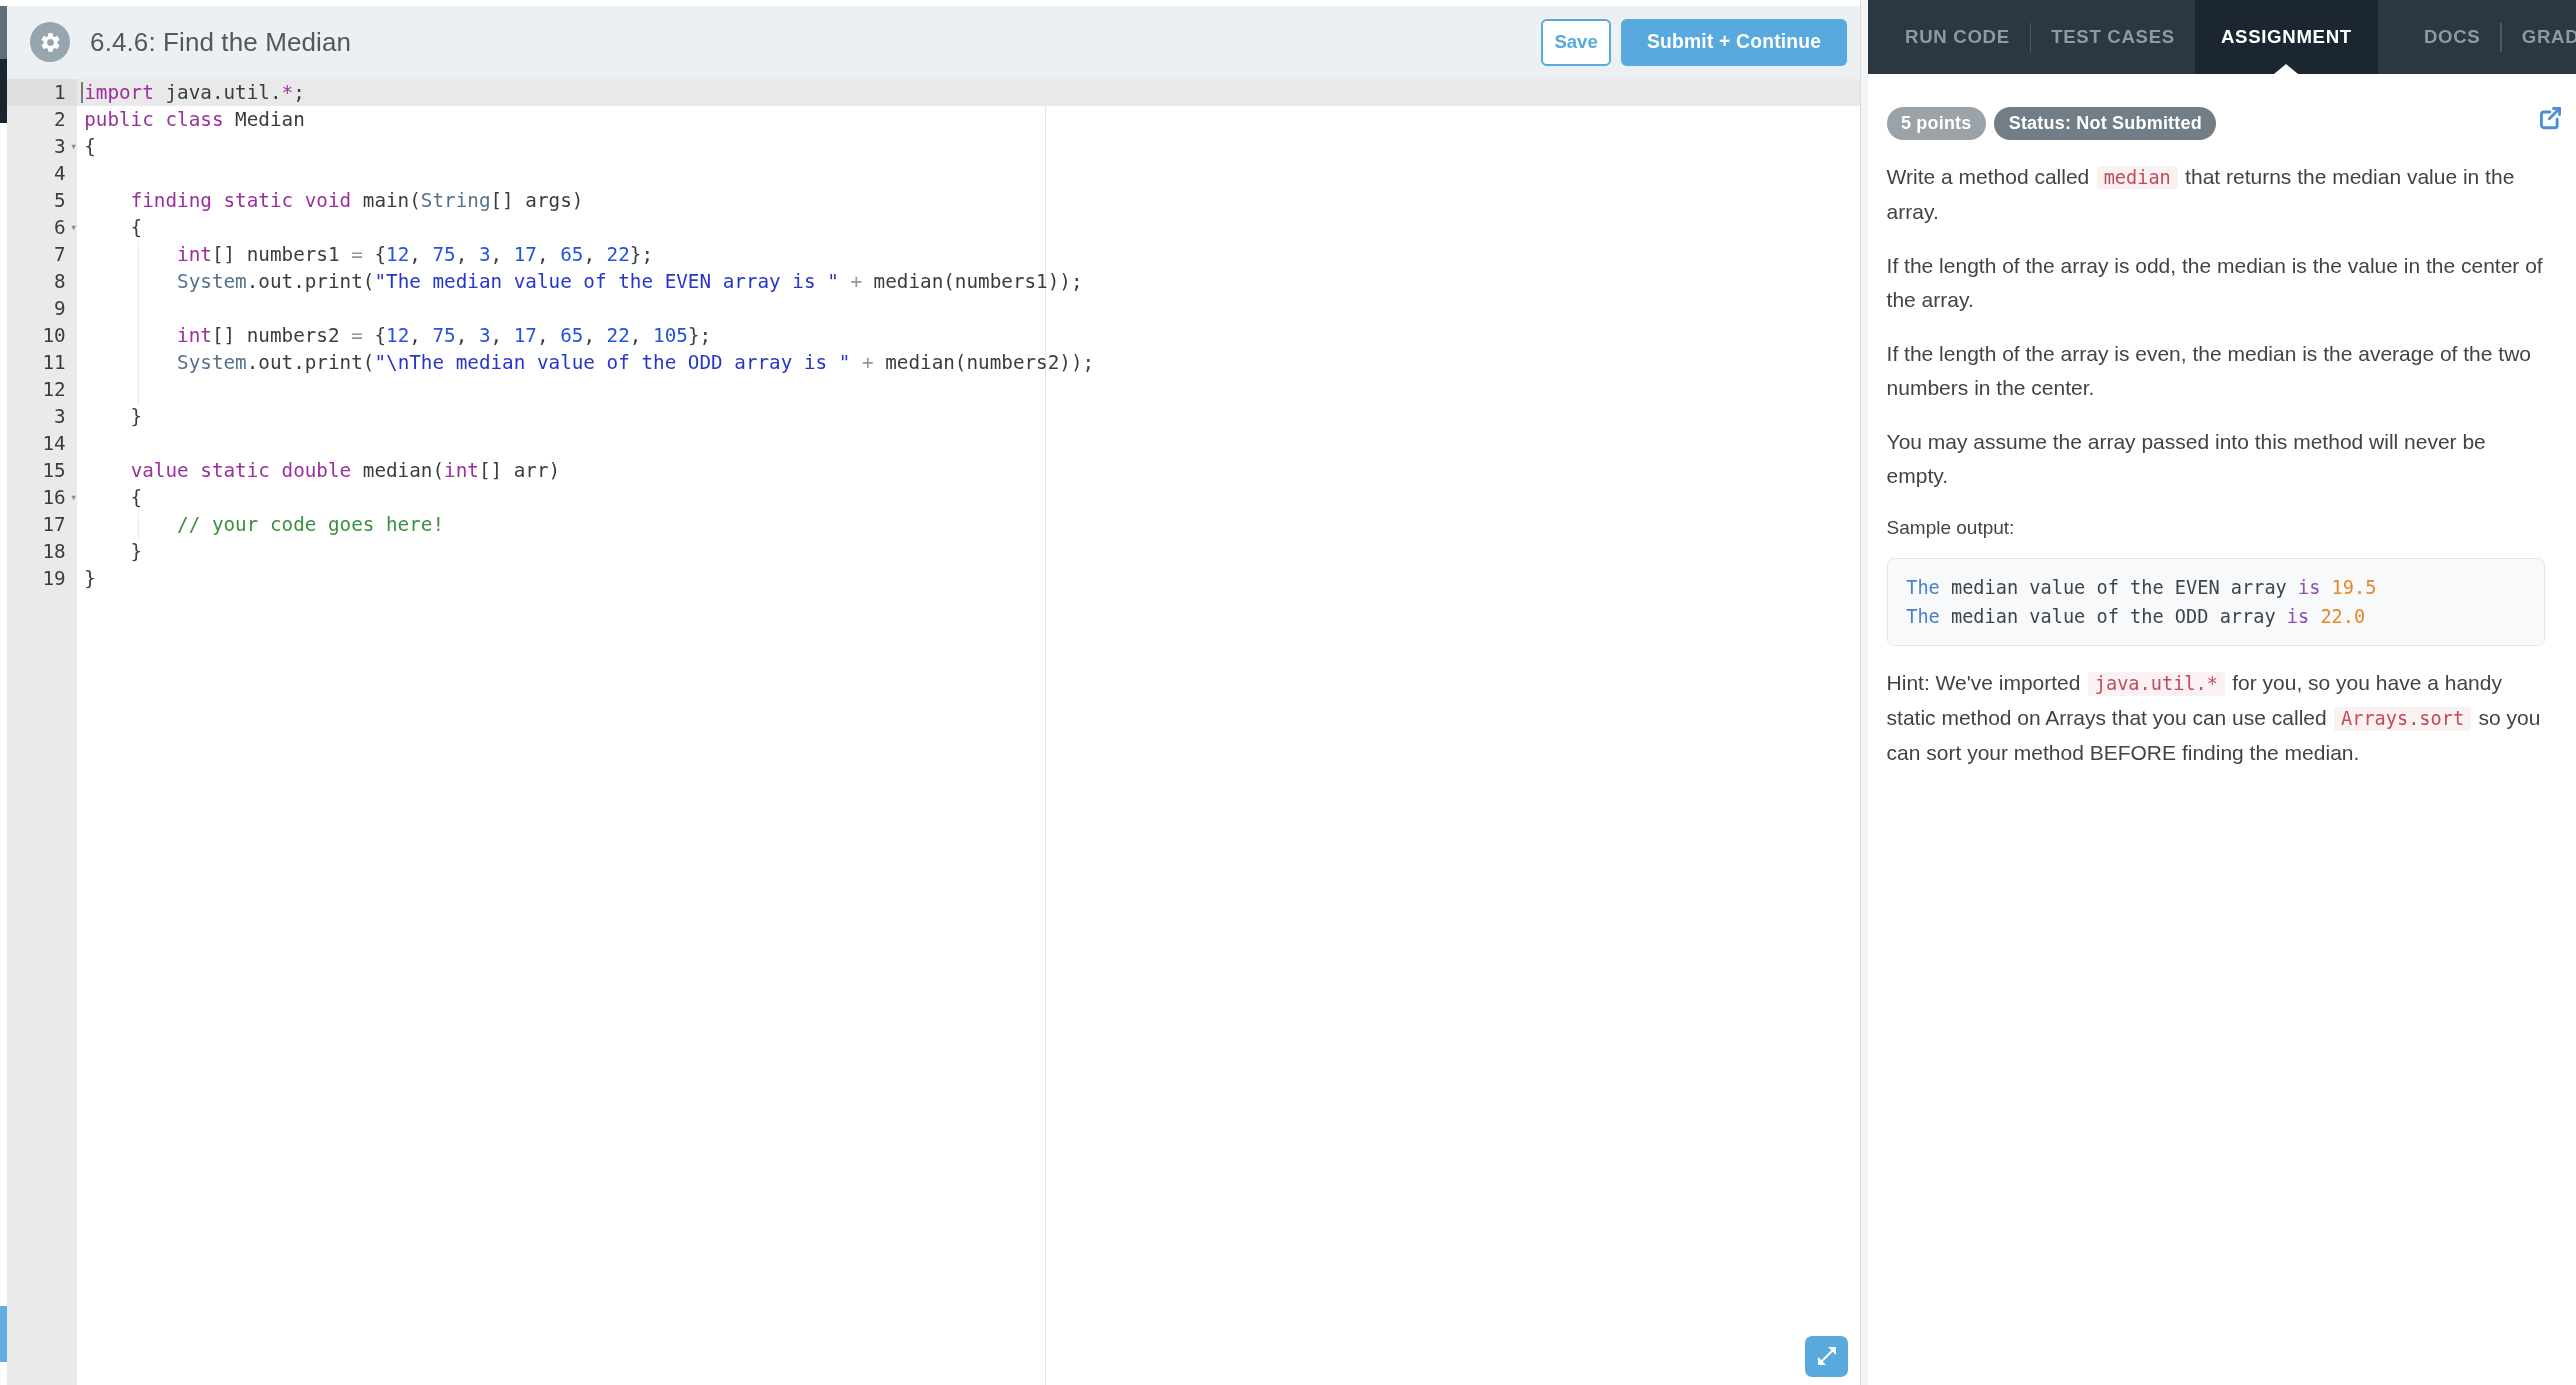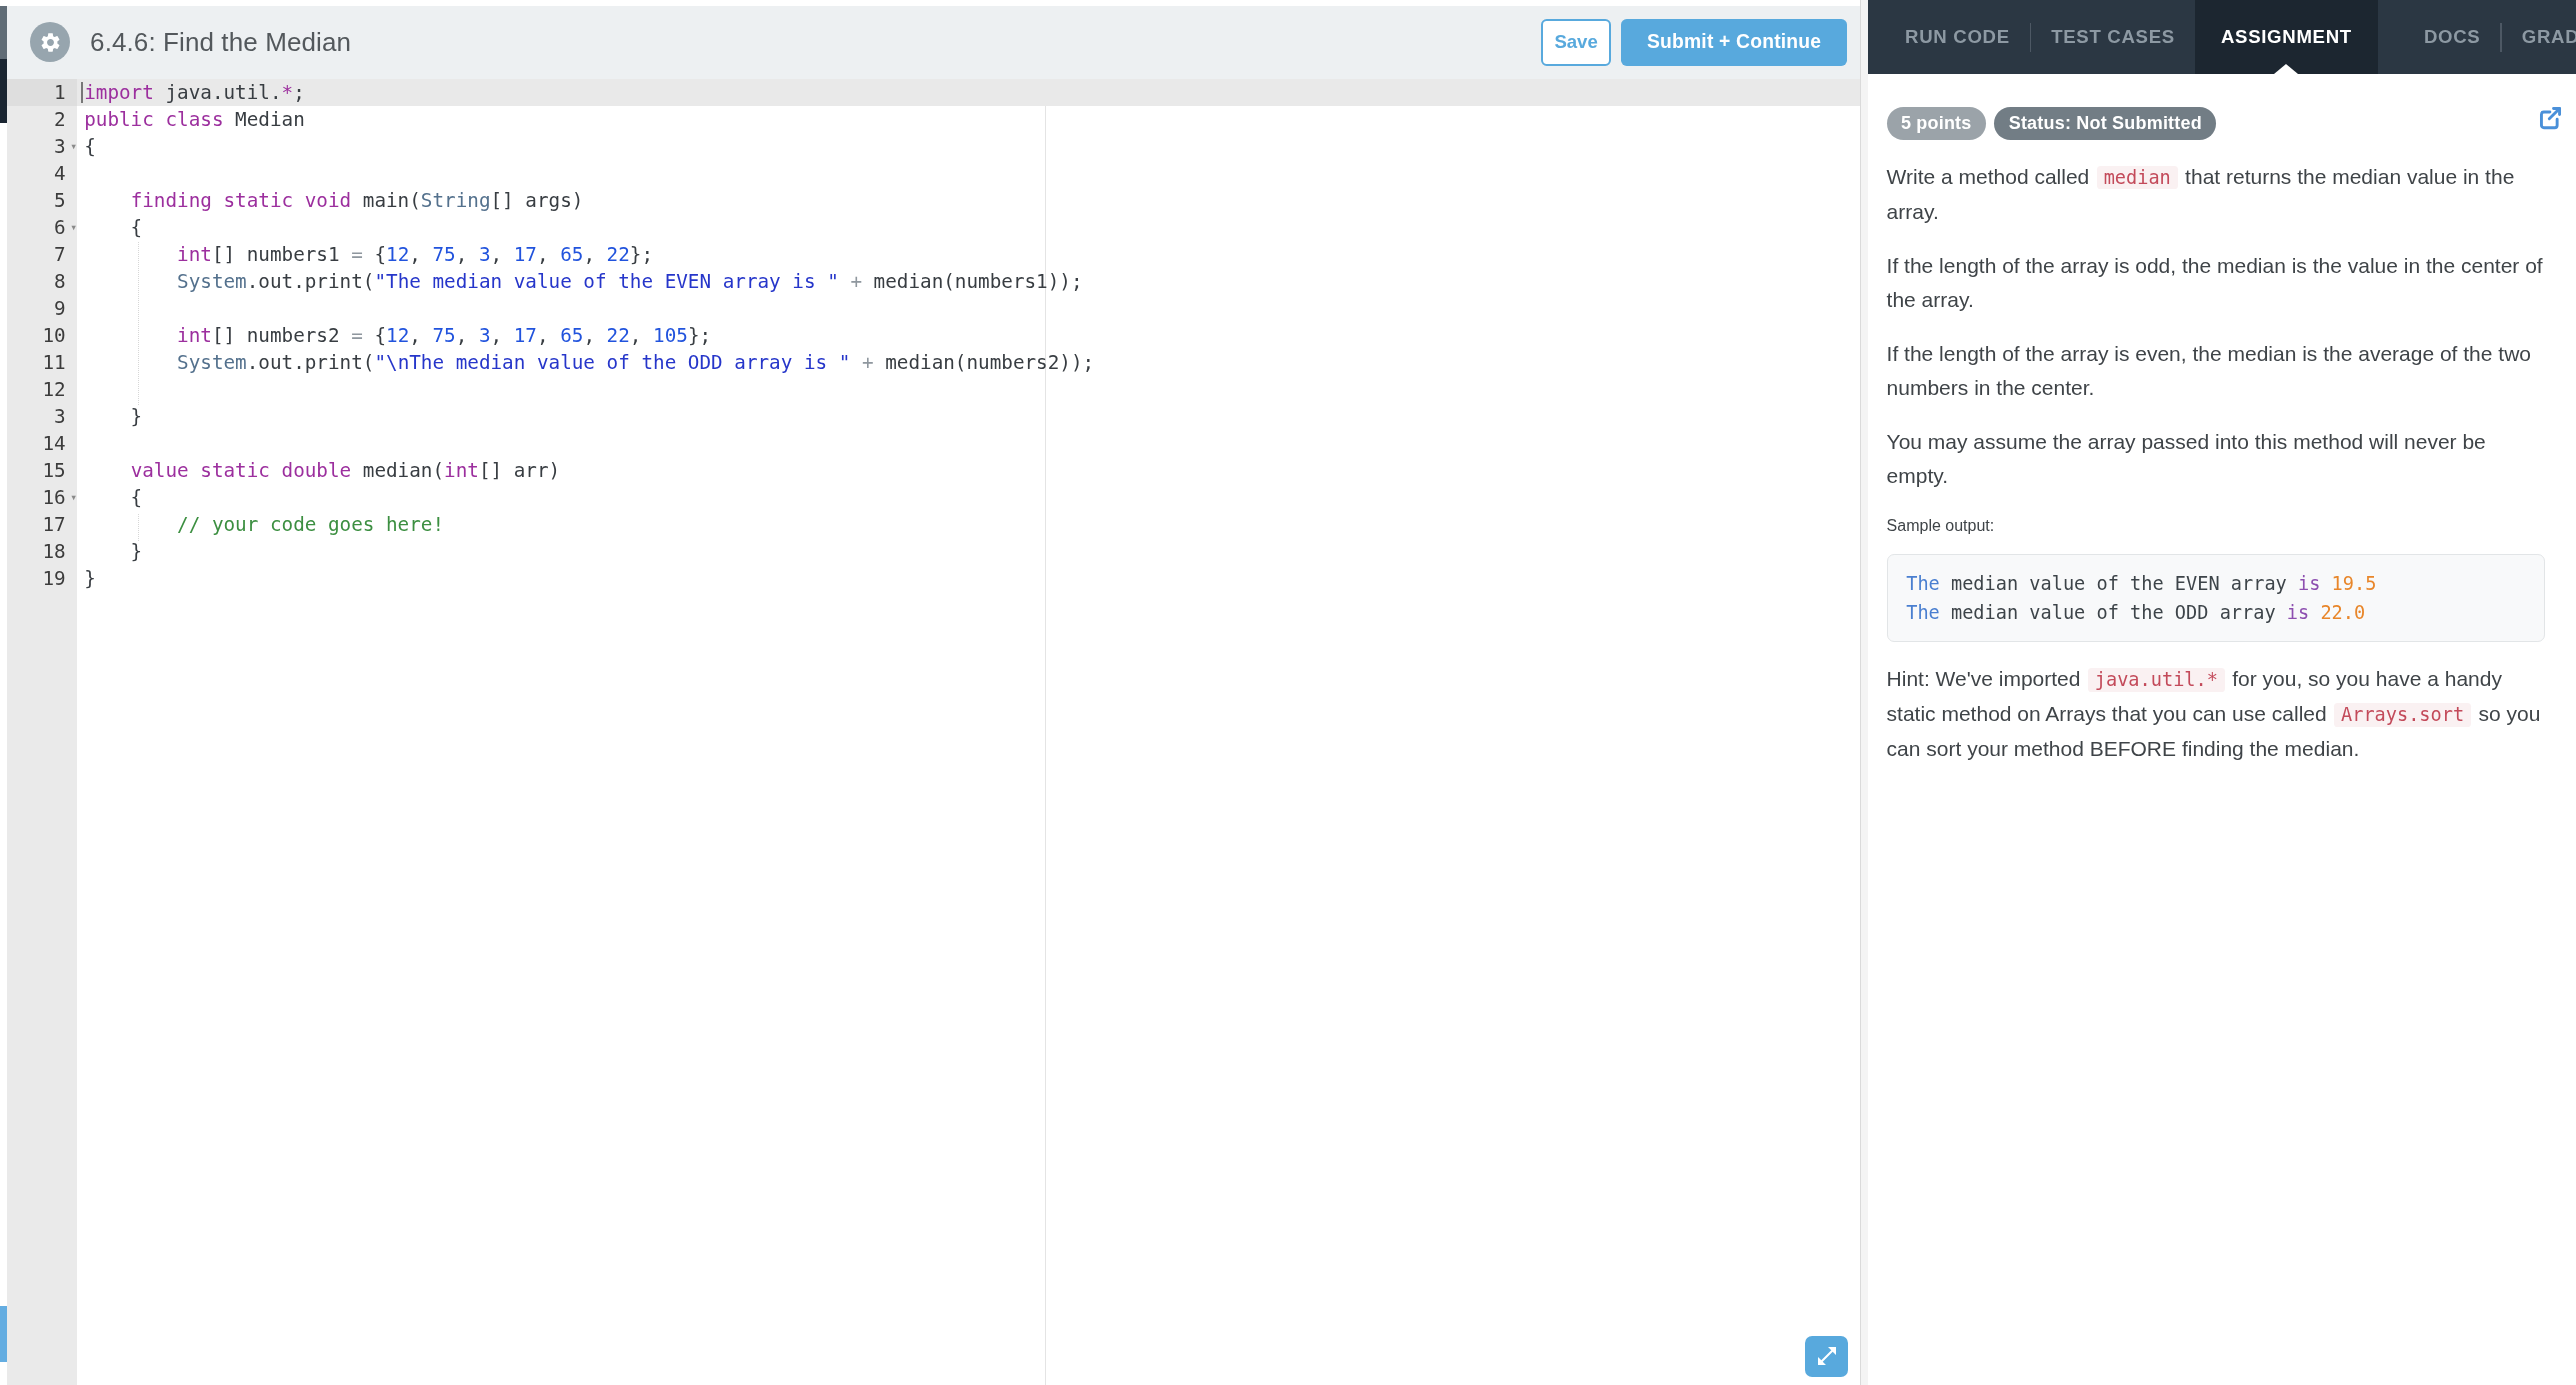--- a/index.html
+++ b/index.html
@@ -114,21 +114,21 @@
     position:absolute; top:29px; right:11.4px; width:29px; height:29px; cursor:pointer;
     background:none; border:none; padding:0;
   }
   .ext-link svg { width:29px; height:29px; stroke:#4a90d9; fill:none; stroke-width:2.4; stroke-linecap:round; stroke-linejoin:round; }
 
   .para { margin-top:20px; font-size:21px; line-height:34px; color:#3f4448; }
   .chip {
     font-family:"DejaVu Sans Mono", monospace; font-size:18.6px; color:var(--chip-red,#c34a5a);
     background:#faf1f2; border-radius:3.6px; padding:1.4px 7.1px; margin:0 1.4px;
   }
-  .sample-label { margin-top:24px; font-size:16px; color:#3f4448; }
+  .sample-label { margin-top:24px; font-size:19px; color:#3f4448; }
   .output-box {
     margin-top:18.6px; background:#f8f9fa; border:1.4px solid #e2e5e7; border-radius:7.1px;
     padding:14.3px 18.6px; font-family:"DejaVu Sans Mono", monospace; font-size:18.6px; line-height:29px;
     white-space:pre;
   }
   .ot-b { color:#4a7fd0; } .ot-p { color:#3d4449; } .ot-v { color:#8d4fb0; } .ot-o { color:#e8862a; }
 </style>
 </head>
 <body>
 

